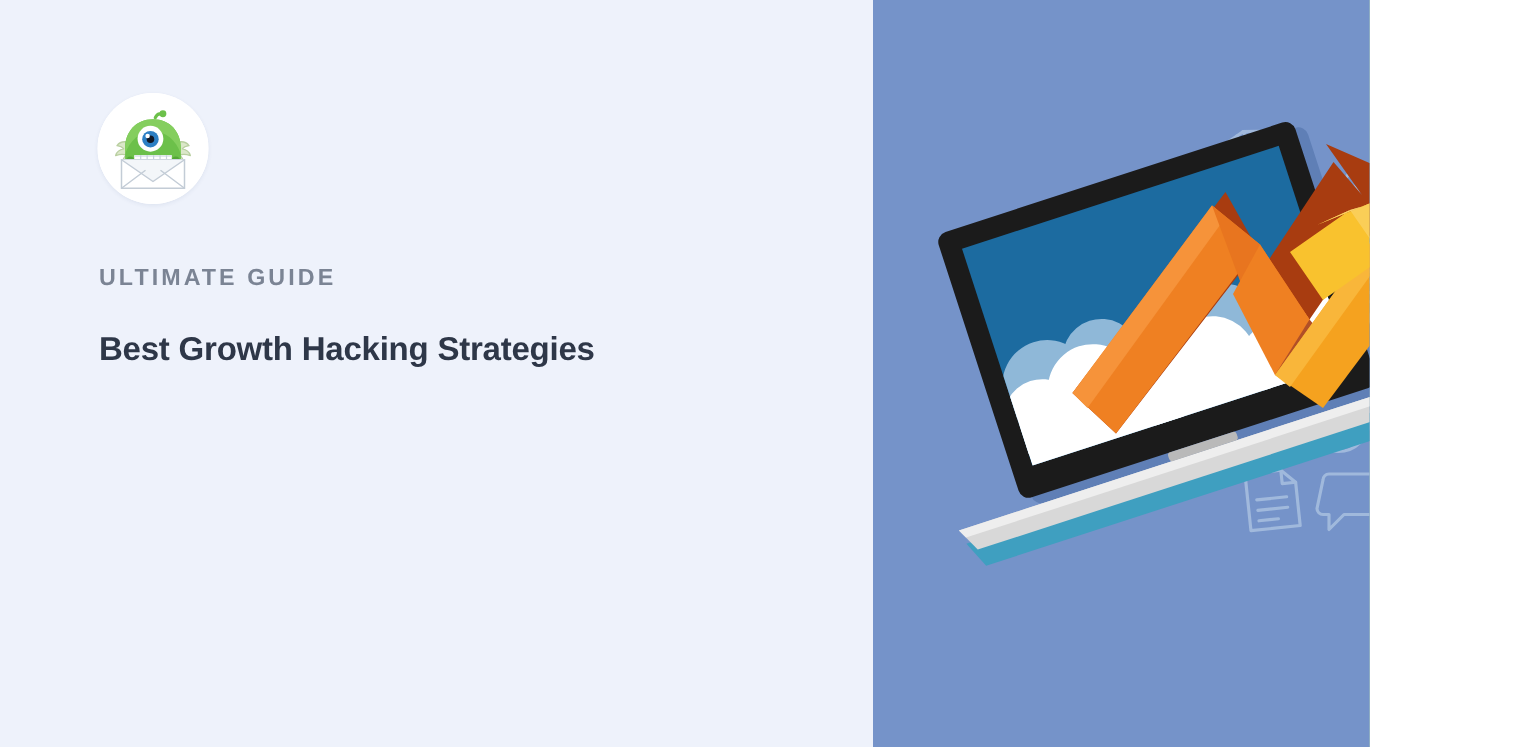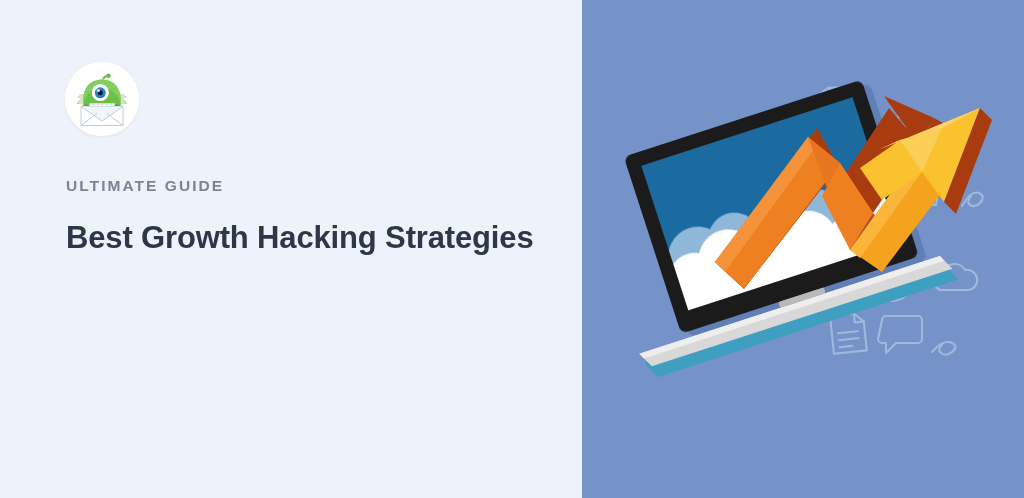--- a/index.html
+++ b/index.html
@@ -2,21 +2,21 @@
 <html><head>
 <meta charset="utf-8">
 <style>
   html, body {
     margin: 0;
     padding: 0;
     background: #ffffff;
   }
   #canvas {
     position: relative;
-    width: 1024px;
+    width: 913px;
     height: 498px;
     overflow: hidden;
     font-family: "Liberation Sans", sans-serif;
     background: #bef264;
   }
 
   
   .left-panel {
     position: absolute;
     left: 0; top: 0;
@@ -47,21 +47,21 @@
     color: #7b8494;
     text-transform: uppercase;
     line-height: 1;
     white-space: nowrap;
   }
 
   .headline {
     position: absolute;
     left: 66px;
     top: 219px;
-    font-size: 31px;
+    font-size: 22px;
     font-weight: bold;
     letter-spacing: -0.15px;
     color: #2e3748;
     line-height: 1.24;
     white-space: nowrap;
     margin: 0;
   }
 
   
   .right-panel {

